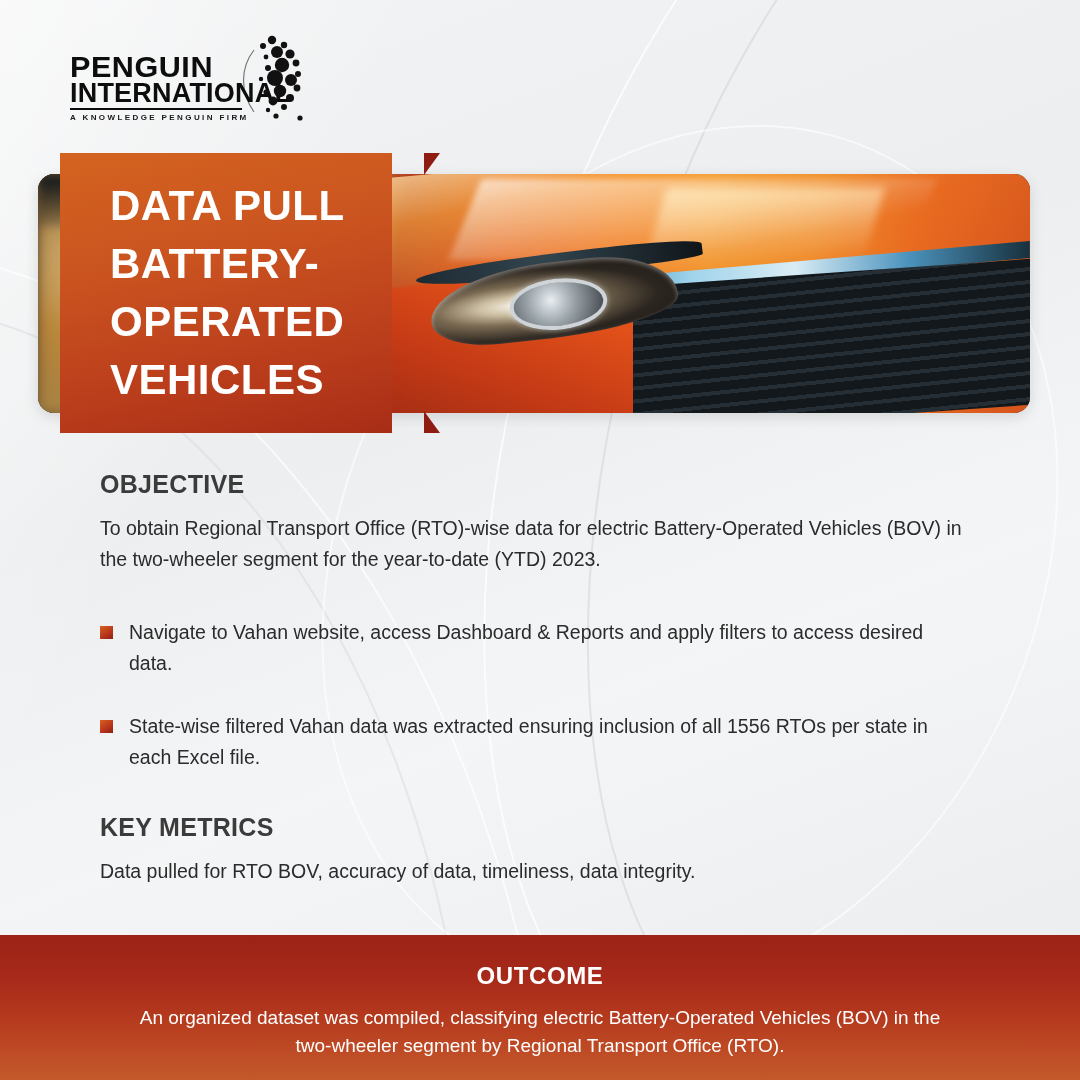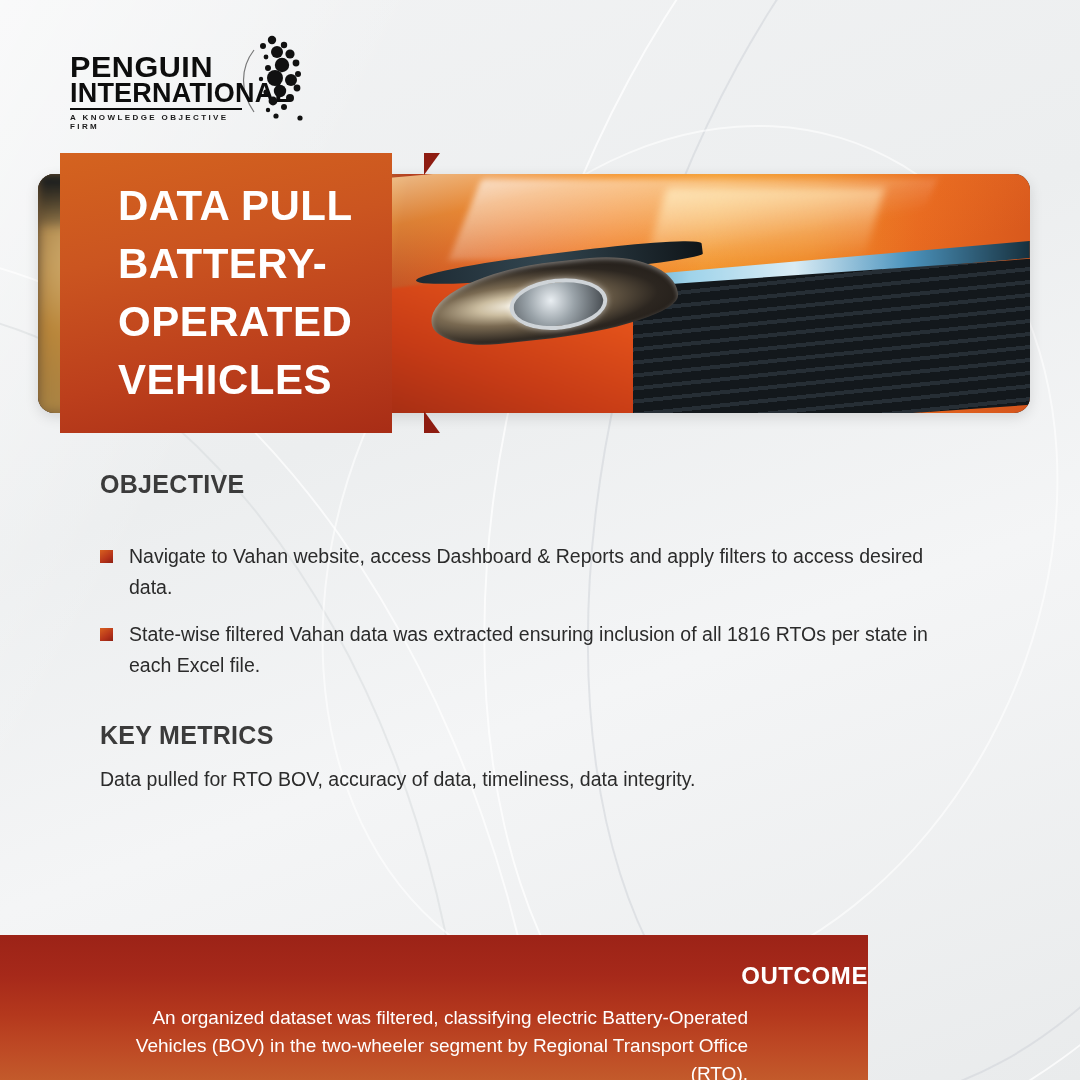--- a/index.html
+++ b/index.html
@@ -260,21 +260,20 @@
   #title-panel {
     position: absolute;
     left: 60px;
     top: 153px;
     width: 332px;
     height: 280px;
     background: linear-gradient(168deg, #d4631f 0%, #cb5520 34%, #bc3f1c 70%, #a82d16 100%);
     z-index: 4;
     display: flex;
     align-items: center;
-    padding-left: 8px;
   }
   #title-text {
     color: #ffffff;
     font-weight: 700;
     font-size: 42px;
     line-height: 58px;
     letter-spacing: 0.5px;
     padding-left: 50px;
     padding-right: 10px;
     text-transform: uppercase;
@@ -319,21 +318,21 @@
     color: #2b2b2b;
     max-width: 890px;
   }
   #sec-objective { margin-bottom: 42px; }
   #sec-methodology { margin-bottom: 40px; }
 
   .bullet-list { list-style: none; }
   .bullet-item {
     display: flex;
     align-items: flex-start;
-    margin-bottom: 16px;
+    margin-bottom: 32px;
   }
   .bullet-item:last-child { margin-bottom: 0; }
   .bullet-marker {
     flex: 0 0 auto;
     width: 13px;
     height: 13px;
     margin-top: 9px;
     margin-right: 16px;
     background: linear-gradient(145deg, #d8601f 0%, #b6341a 60%, #8e2013 100%);
   }
@@ -342,25 +341,25 @@
     line-height: 31px;
     color: #2b2b2b;
     max-width: 800px;
   }
 
   
   #outcome-band {
     position: absolute;
     left: 0;
     bottom: 0;
-    width: 868px;
+    width: 1080px;
     height: 145px;
     background: linear-gradient(180deg, #9c2317 0%, #a6291a 28%, #b4381d 55%, #bd4824 76%, #c35a2b 100%);
     color: #ffffff;
-    text-align: right;
+    text-align: center;
     padding-top: 27px;
   }
   #outcome-heading {
     font-size: 24px;
     font-weight: 700;
     letter-spacing: 0.6px;
     text-transform: uppercase;
     margin-bottom: 14px;
   }
   #outcome-body {
@@ -378,21 +377,21 @@
   <div class="swoosh sw2"></div>
   <div class="swoosh sw3"></div>
   <div class="swoosh sw4"></div>
   <div class="swoosh sw5"></div>
 
   <div id="logo-block">
     <div class="logo-text-wrap">
       <div class="logo-main">PENGUIN</div>
       <div class="logo-sub">INTERNATIONAL</div>
       <div class="logo-rule"></div>
-      <div class="logo-tag">A KNOWLEDGE OBJECTIVE FIRM</div>
+      <div class="logo-tag">A KNOWLEDGE PENGUIN FIRM</div>
     </div>
     <svg id="logo-sphere" viewBox="0 0 86 96">
       <g fill="#111111">
         <circle cx="52" cy="10" r="4.2"></circle>
         <circle cx="64" cy="15" r="3.2"></circle>
         <circle cx="43" cy="16" r="3.0"></circle>
         <circle cx="57" cy="22" r="6.0"></circle>
         <circle cx="70" cy="24" r="4.6"></circle>
         <circle cx="46" cy="27" r="2.4"></circle>
         <circle cx="76" cy="33" r="3.4"></circle>
@@ -436,40 +435,41 @@
   <div id="fold-top" class="fold"></div>
   <div id="fold-bottom" class="fold"></div>
   <div id="title-panel">
     <div id="title-text">DATA PULL BATTERY-OPERATED VEHICLES</div>
   </div>
 
   <div id="content">
 
     <div class="section" id="sec-objective">
       <div class="section-heading">OBJECTIVE</div>
+      <div class="section-body">To obtain Regional Transport Office (RTO)-wise data for electric Battery-Operated Vehicles (BOV) in the two-wheeler segment for the year-to-date (YTD) 2023.</div>
     </div>
 
     <div class="section" id="sec-methodology">
       <ul class="bullet-list">
         <li class="bullet-item">
           <span class="bullet-marker"></span>
           <span class="bullet-text">Navigate to Vahan website, access Dashboard &amp; Reports and apply filters to access desired data.</span>
         </li>
         <li class="bullet-item">
           <span class="bullet-marker"></span>
-          <span class="bullet-text">State-wise filtered Vahan data was extracted ensuring inclusion of all 1816 RTOs per state in each Excel file.</span>
+          <span class="bullet-text">State-wise filtered Vahan data was extracted ensuring inclusion of all 1556 RTOs per state in each Excel file.</span>
         </li>
       </ul>
     </div>
 
     <div class="section" id="sec-key-metrics">
       <div class="section-heading">KEY METRICS</div>
       <div class="section-body">Data pulled for RTO BOV, accuracy of data, timeliness, data integrity.</div>
     </div>
 
   </div>
 
   <div id="outcome-band">
     <div id="outcome-heading">OUTCOME</div>
-    <div id="outcome-body">An organized dataset was filtered, classifying electric Battery-Operated Vehicles (BOV) in the two-wheeler segment by Regional Transport Office (RTO).</div>
+    <div id="outcome-body">An organized dataset was compiled, classifying electric Battery-Operated Vehicles (BOV) in the two-wheeler segment by Regional Transport Office (RTO).</div>
   </div>
 
 </div>
 
 </body></html>

